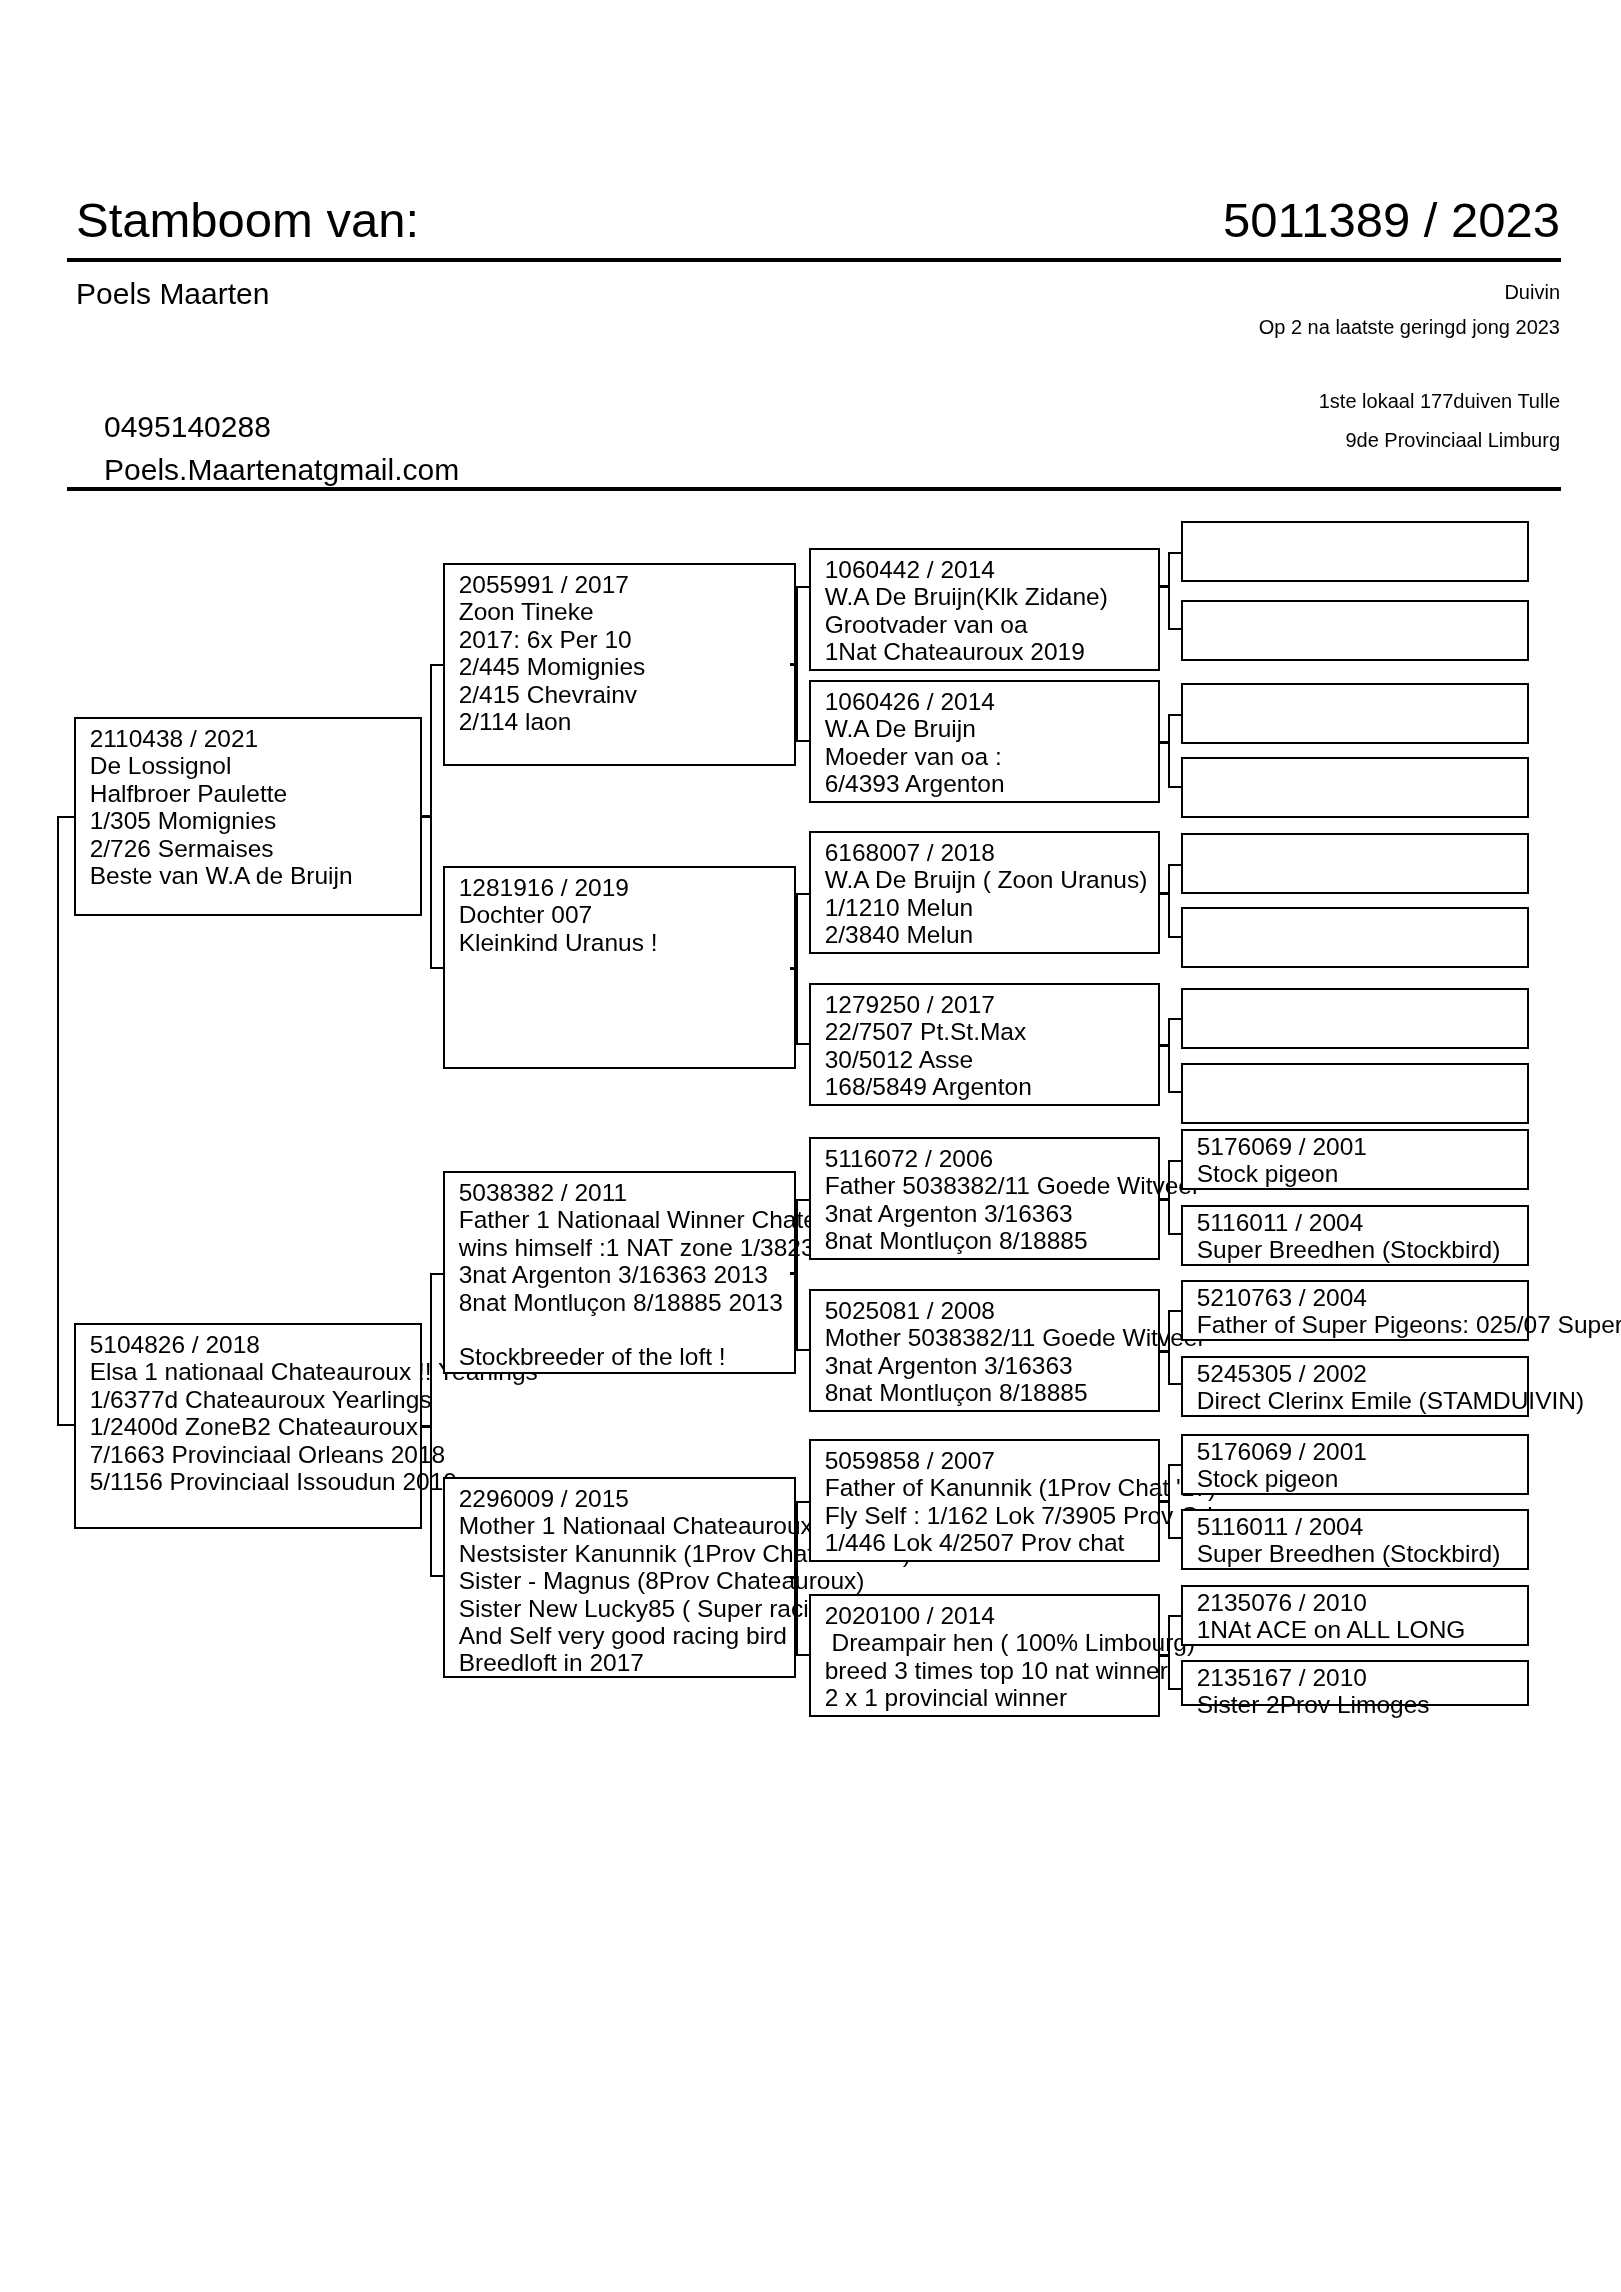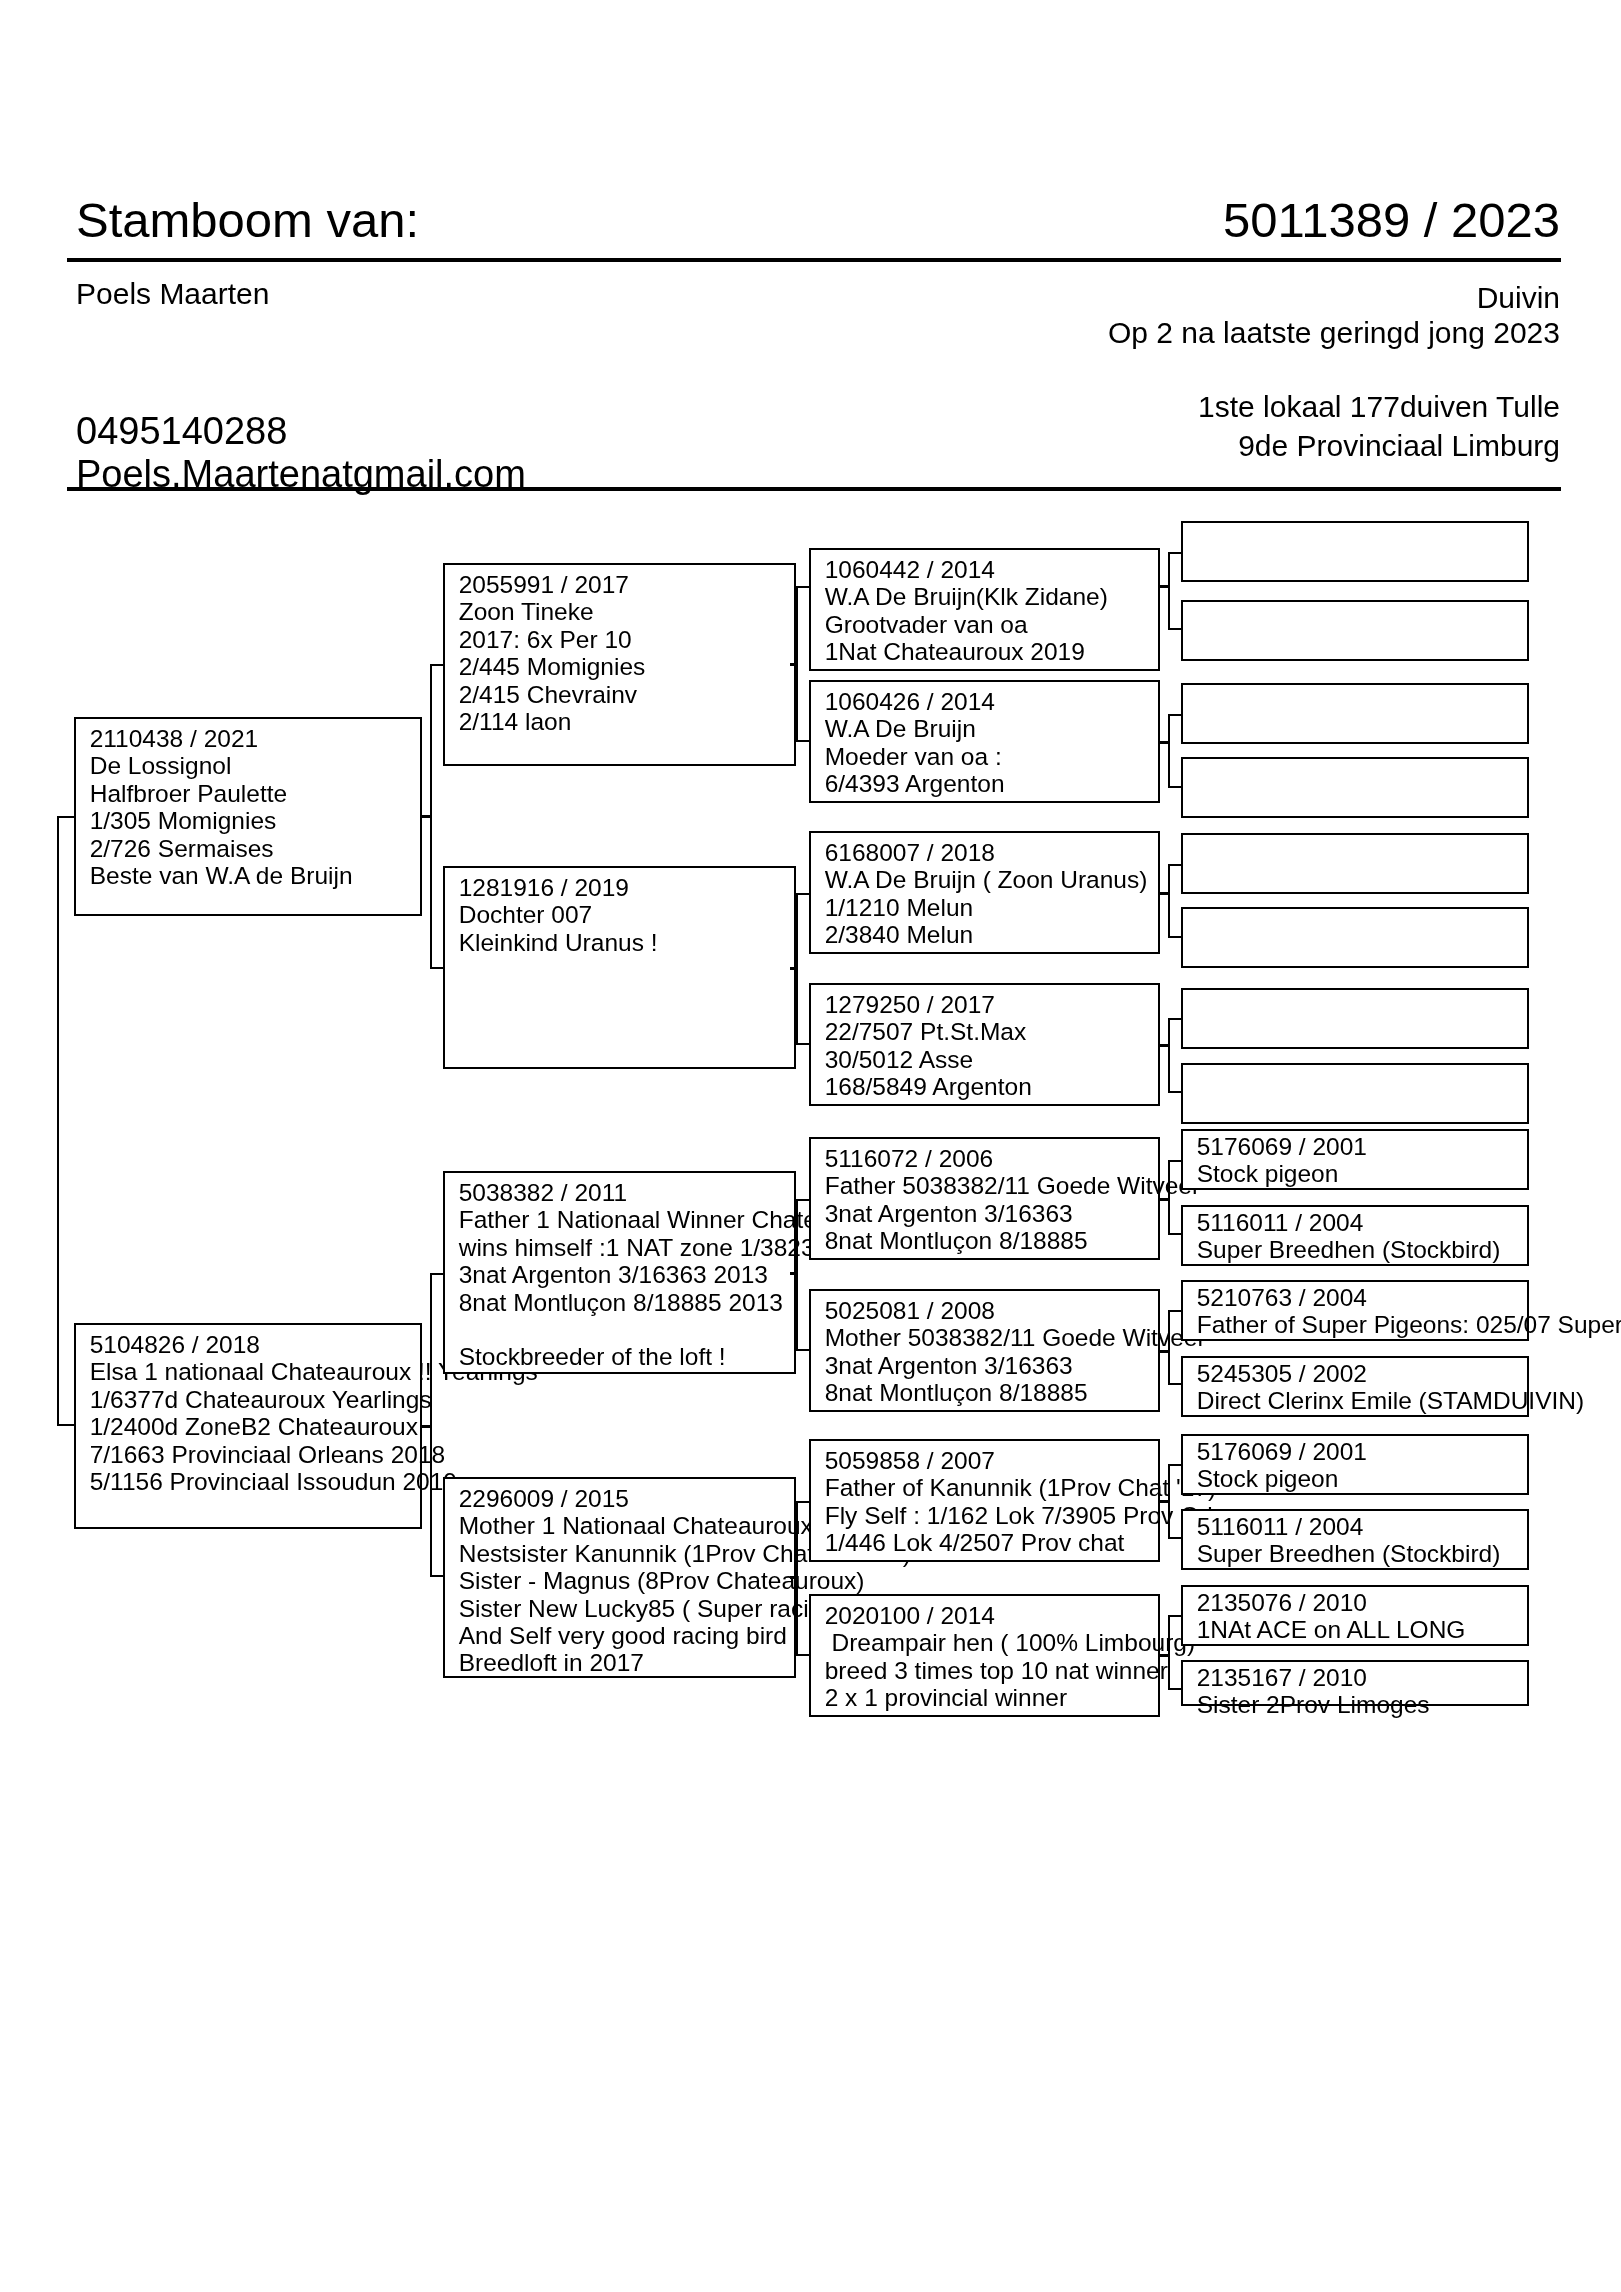--- a/index.html
+++ b/index.html
@@ -1,22 +1,22 @@
 <!DOCTYPE html>
 <html><head>
 <meta charset="utf-8">
 <style>
   html,body{margin:0;padding:0;background:#fff;}
   body{width:1621px;height:2293px;position:relative;font-family:"Liberation Sans","DejaVu Sans",sans-serif;color:#000;}
   .page{position:absolute;left:0;top:0;width:1621px;height:2293px;background:#ffffff;overflow:hidden;}
   .abs{position:absolute;}
   .title{font-size:49px;letter-spacing:0px;white-space:pre;}
   .h-owner{font-size:30px;white-space:pre;}
-  .h-small{font-size:30px;white-space:pre;}
-  .h-contact{font-size:38px;white-space:pre;}
+  .h-small{font-size:20px;white-space:pre;}
+  .h-contact{font-size:30px;white-space:pre;margin-left:28px;}
   .r{text-align:left;right:61px;}
   .rule{background:#000;height:3.9px;}
   .bx{position:absolute;border:2.9px solid #000;background:#fff;padding:5.9px 0 0 13.7px;box-sizing:border-box;overflow:visible;}
   .bx .ln{font-size:24.5px;line-height:27.4px;min-height:27.4px;white-space:pre;}
   .bx.g4{padding-top:2px;}
   .br{position:absolute;border-left:2.9px solid #000;border-top:2.9px solid #000;border-bottom:2.9px solid #000;box-sizing:border-box;}
   .stub{position:absolute;height:2.9px;background:#000;}
 </style>
 </head>
 <body>

